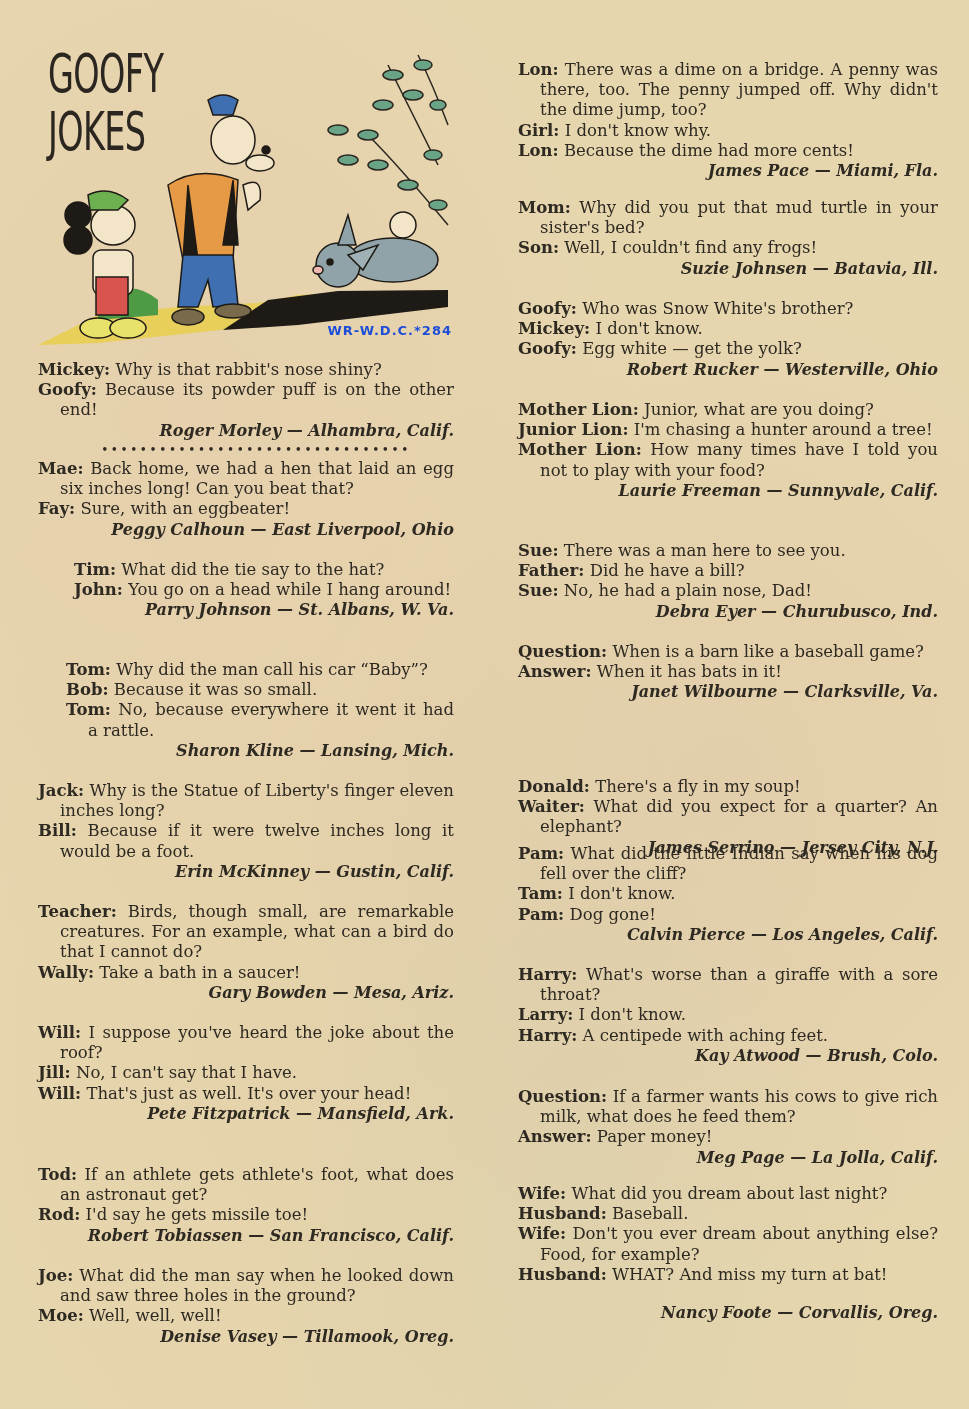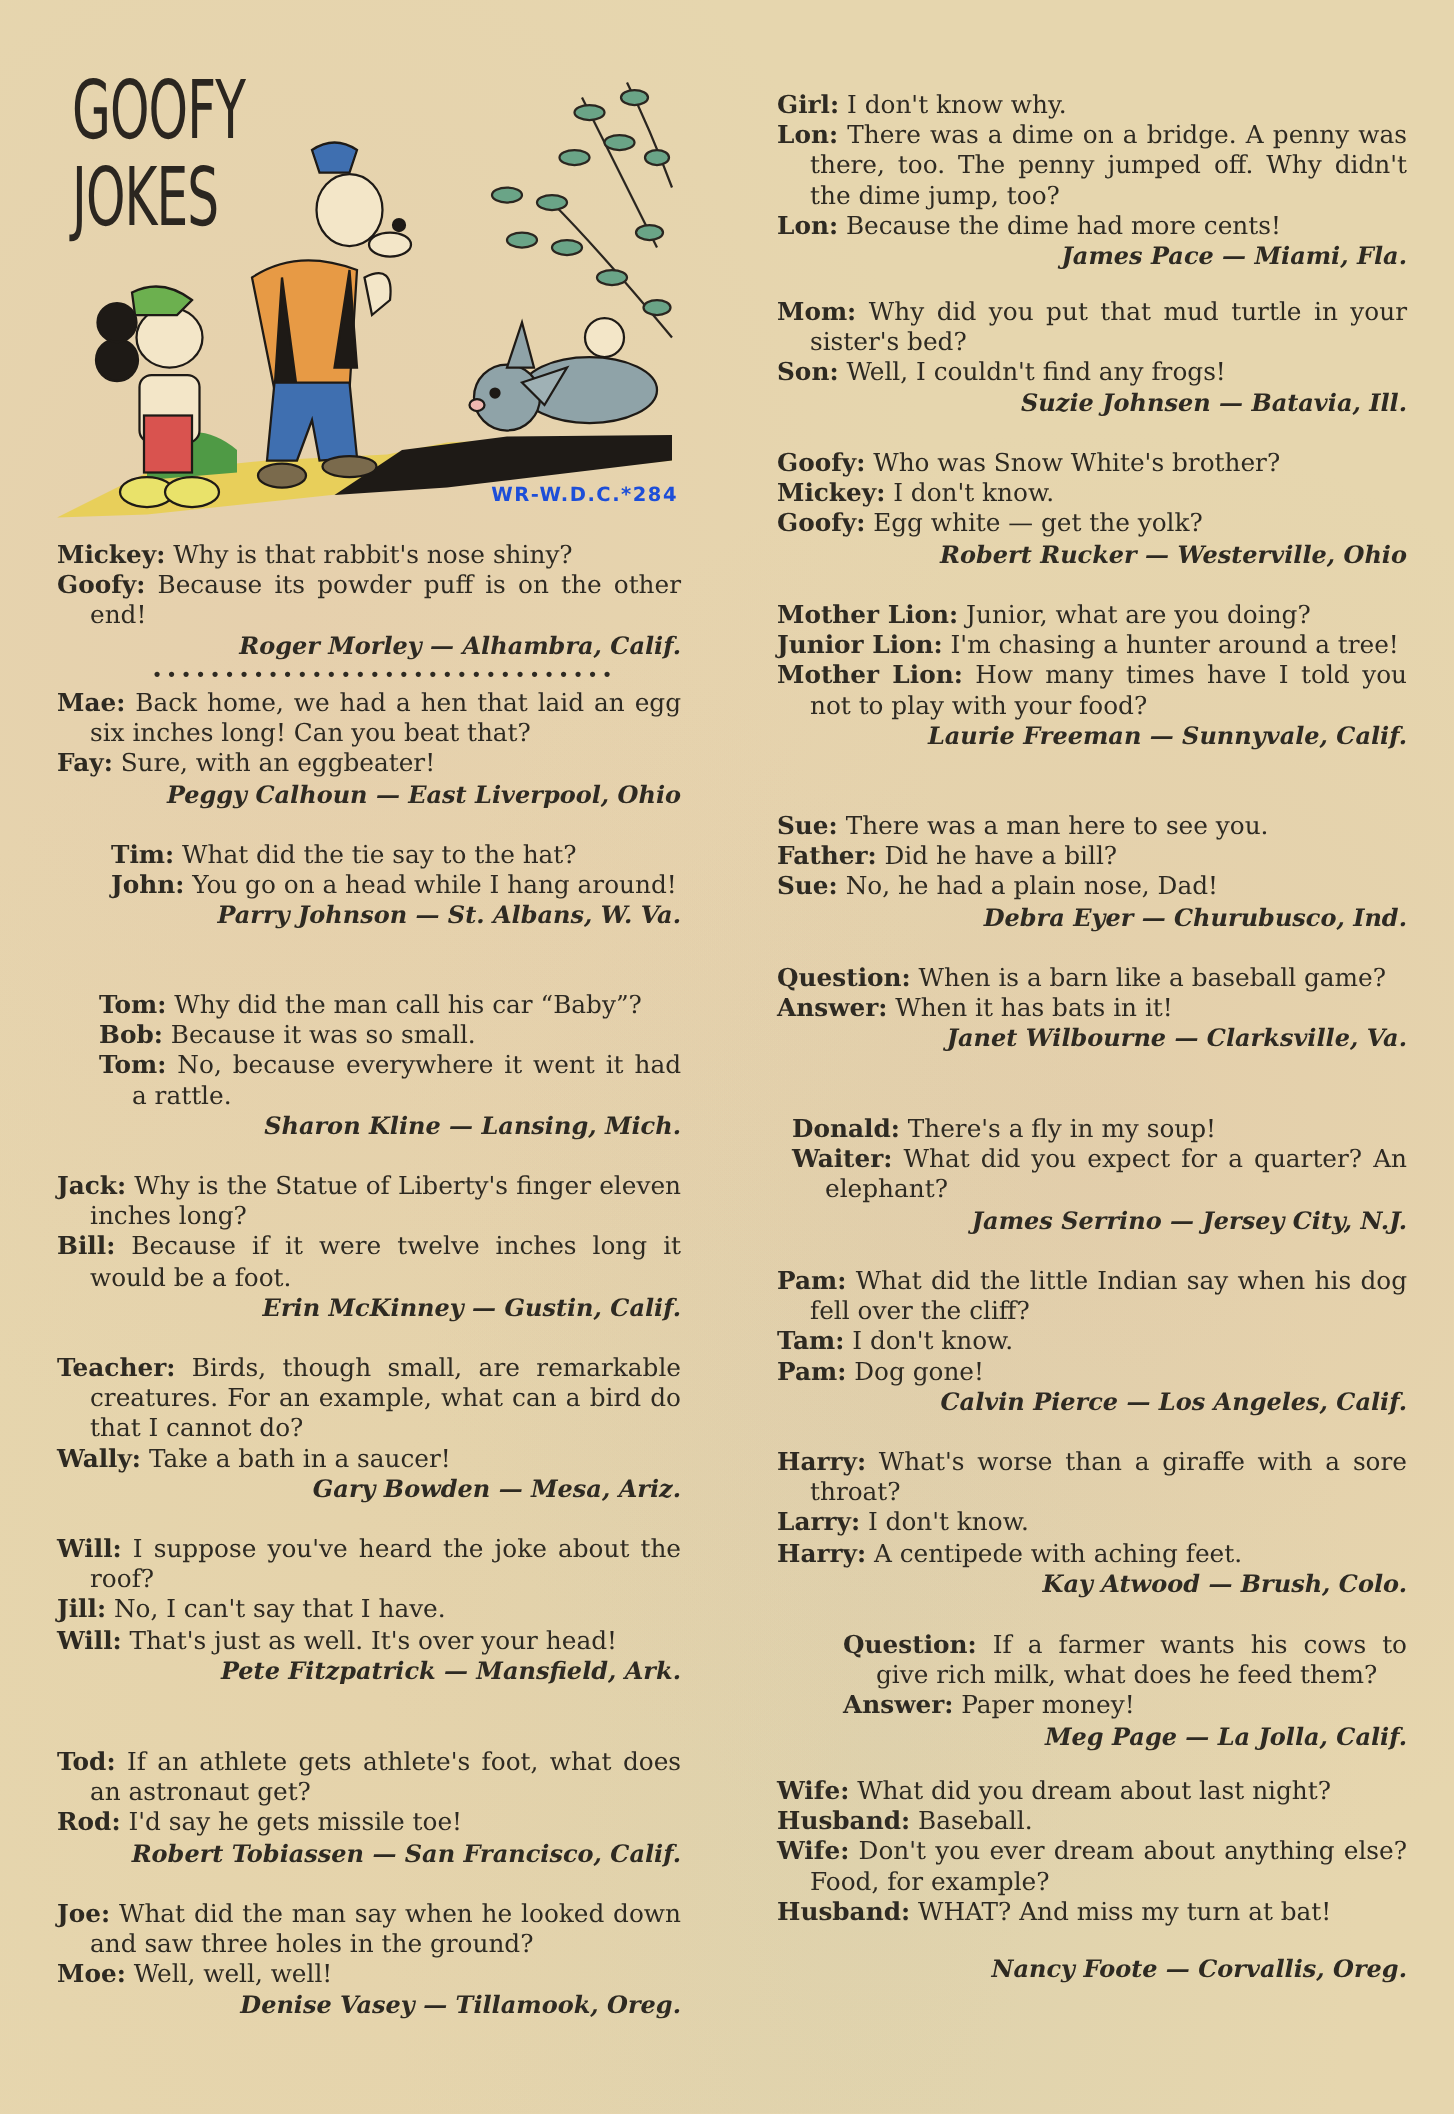--- a/index.html
+++ b/index.html
@@ -170,22 +170,22 @@
 
   <div class="joke" style="top:1266px;">
     <div class="line"><span class="speaker">Joe:</span><span> What did the man say when he looked down and saw three holes in the ground?</span></div>
     <div class="line"><span class="speaker">Moe:</span><span> Well, well, well!</span></div>
     <div class="credit">Denise Vasey — Tillamook, Oreg.</div>
   </div>
 </div>
 
 <div class="col col-right">
   <div class="joke" style="top:60px;">
+    <div class="line"><span class="speaker">Lon:</span><span> There was a dime on a bridge. A penny was there, too. The penny jumped off. Why didn't the dime jump, too?</span></div>
     <div class="line"><span class="speaker">Girl:</span><span> I don't know why.</span></div>
-    <div class="line"><span class="speaker">Lon:</span><span> There was a dime on a bridge. A penny was there, too. The penny jumped off. Why didn't the dime jump, too?</span></div>
     <div class="line"><span class="speaker">Lon:</span><span> Because the dime had more cents!</span></div>
     <div class="credit">James Pace — Miami, Fla.</div>
   </div>
 
   <div class="joke" style="top:198px;">
     <div class="line"><span class="speaker">Mom:</span><span> Why did you put that mud turtle in your sister's bed?</span></div>
     <div class="line"><span class="speaker">Son:</span><span> Well, I couldn't find any frogs!</span></div>
     <div class="credit">Suzie Johnsen — Batavia, Ill.</div>
   </div>
 
@@ -209,41 +209,41 @@
     <div class="line"><span class="speaker">Sue:</span><span> No, he had a plain nose, Dad!</span></div>
     <div class="credit">Debra Eyer — Churubusco, Ind.</div>
   </div>
 
   <div class="joke" style="top:642px;">
     <div class="line"><span class="speaker">Question:</span><span> When is a barn like a baseball game?</span></div>
     <div class="line"><span class="speaker">Answer:</span><span> When it has bats in it!</span></div>
     <div class="credit">Janet Wilbourne — Clarksville, Va.</div>
   </div>
 
-  <div class="joke" style="top:743px;margin-left:10px;">
+  <div class="joke" style="top:777px;">
     <div class="line"><span class="speaker">Donald:</span><span> There's a fly in my soup!</span></div>
     <div class="line"><span class="speaker">Waiter:</span><span> What did you expect for a quarter? An elephant?</span></div>
     <div class="credit">James Serrino — Jersey City, N.J.</div>
   </div>
 
   <div class="joke" style="top:844px;">
     <div class="line"><span class="speaker">Pam:</span><span> What did the little Indian say when his dog fell over the cliff?</span></div>
     <div class="line"><span class="speaker">Tam:</span><span> I don't know.</span></div>
     <div class="line"><span class="speaker">Pam:</span><span> Dog gone!</span></div>
     <div class="credit">Calvin Pierce — Los Angeles, Calif.</div>
   </div>
 
   <div class="joke" style="top:965px;">
     <div class="line"><span class="speaker">Harry:</span><span> What's worse than a giraffe with a sore throat?</span></div>
     <div class="line"><span class="speaker">Larry:</span><span> I don't know.</span></div>
     <div class="line"><span class="speaker">Harry:</span><span> A centipede with aching feet.</span></div>
     <div class="credit">Kay Atwood — Brush, Colo.</div>
   </div>
 
-  <div class="joke" style="top:1087px;margin-left:44px;">
+  <div class="joke" style="top:1087px;">
     <div class="line"><span class="speaker">Question:</span><span> If a farmer wants his cows to give rich milk, what does he feed them?</span></div>
     <div class="line"><span class="speaker">Answer:</span><span> Paper money!</span></div>
     <div class="credit">Meg Page — La Jolla, Calif.</div>
   </div>
 
   <div class="joke" style="top:1184px;">
     <div class="line"><span class="speaker">Wife:</span><span> What did you dream about last night?</span></div>
     <div class="line"><span class="speaker">Husband:</span><span> Baseball.</span></div>
     <div class="line"><span class="speaker">Wife:</span><span> Don't you ever dream about anything else? Food, for example?</span></div>
     <div class="line"><span class="speaker">Husband:</span><span> WHAT? And miss my turn at bat!</span></div>

